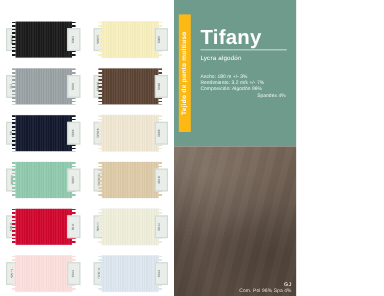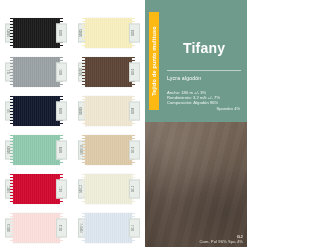--- a/index.html
+++ b/index.html
@@ -102,26 +102,26 @@
     color:#ffffff;
     font-weight:bold;
   }
   #info-text{
     flex:1 1 auto;
     padding:26px 8px 0 8px;
     box-sizing:border-box;
     color:#ffffff;
   }
   #brand-title{
-    font-size:14px;
+    font-size:17px;
     font-weight:bold;
     letter-spacing:0.2px;
     line-height:12px;
     color:#ffffff;
-    margin:16px;
+    margin:0;
   }
   #title-rule{
     height:0.5px;background:rgba(255,255,255,0.55);
     margin:3px 0 4px 0;width:100%;
   }
   #brand-subtitle{
     font-size:5.2px;
     letter-spacing:0.15px;
     color:#ffffff;
     margin:0 0 9px 0;

